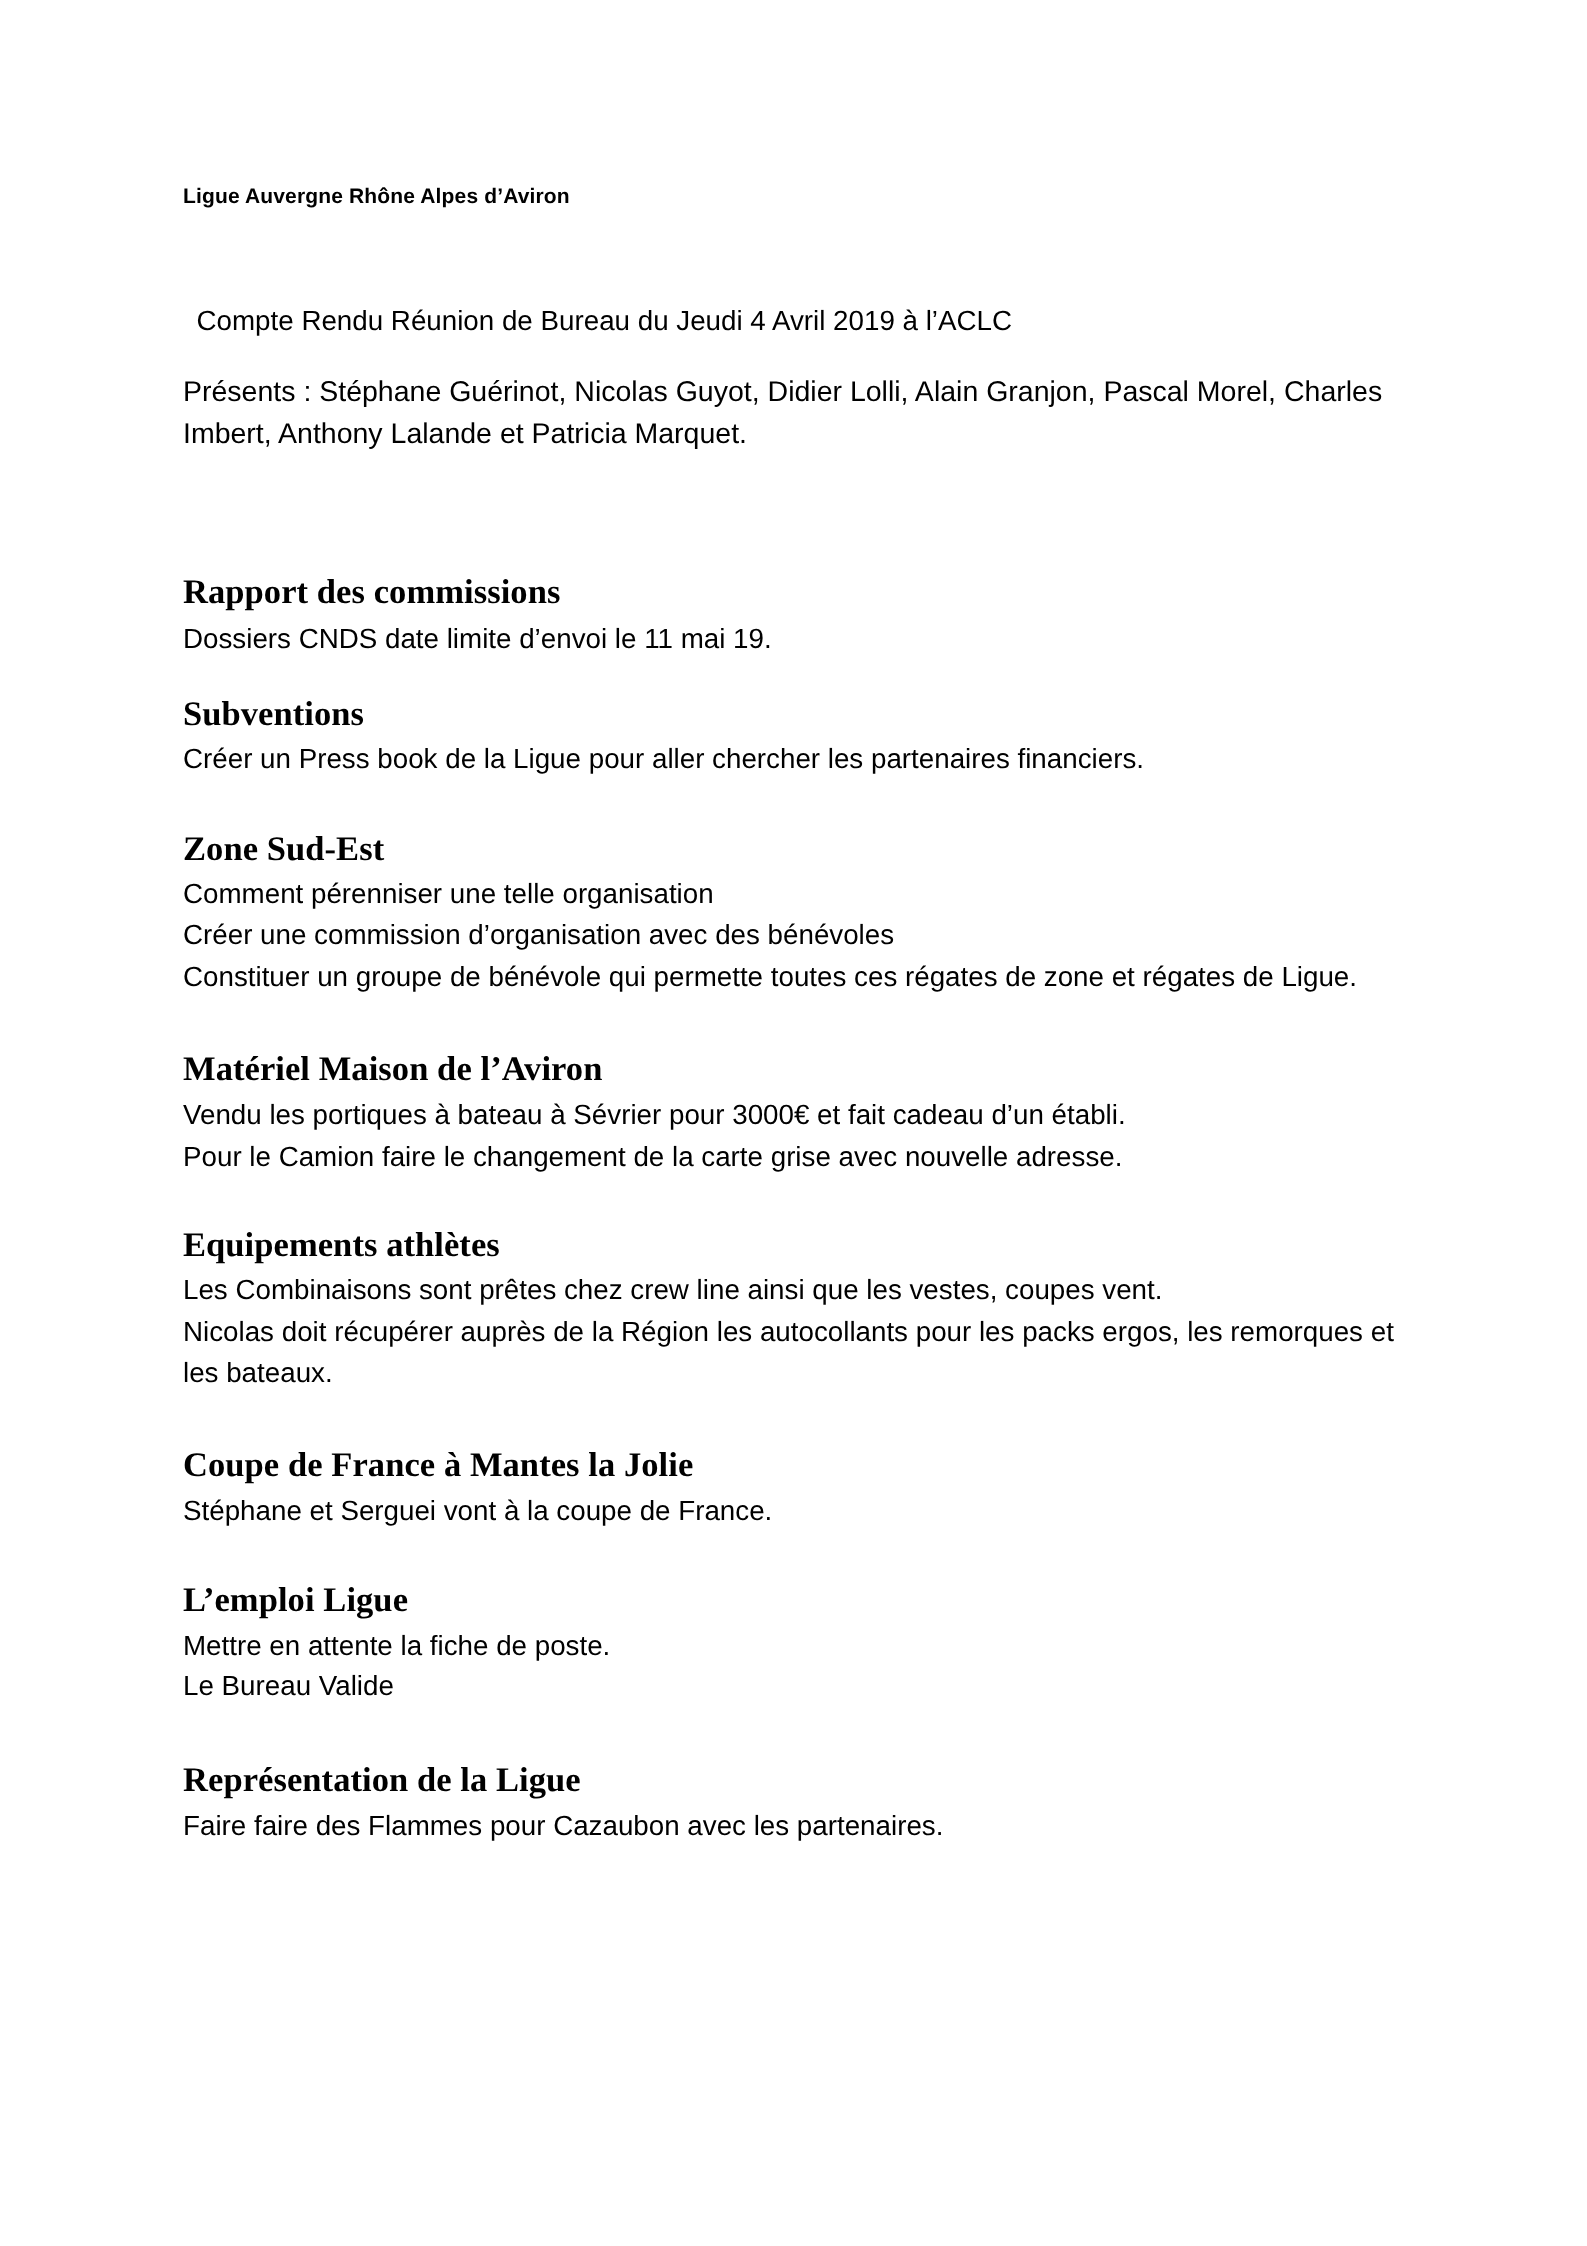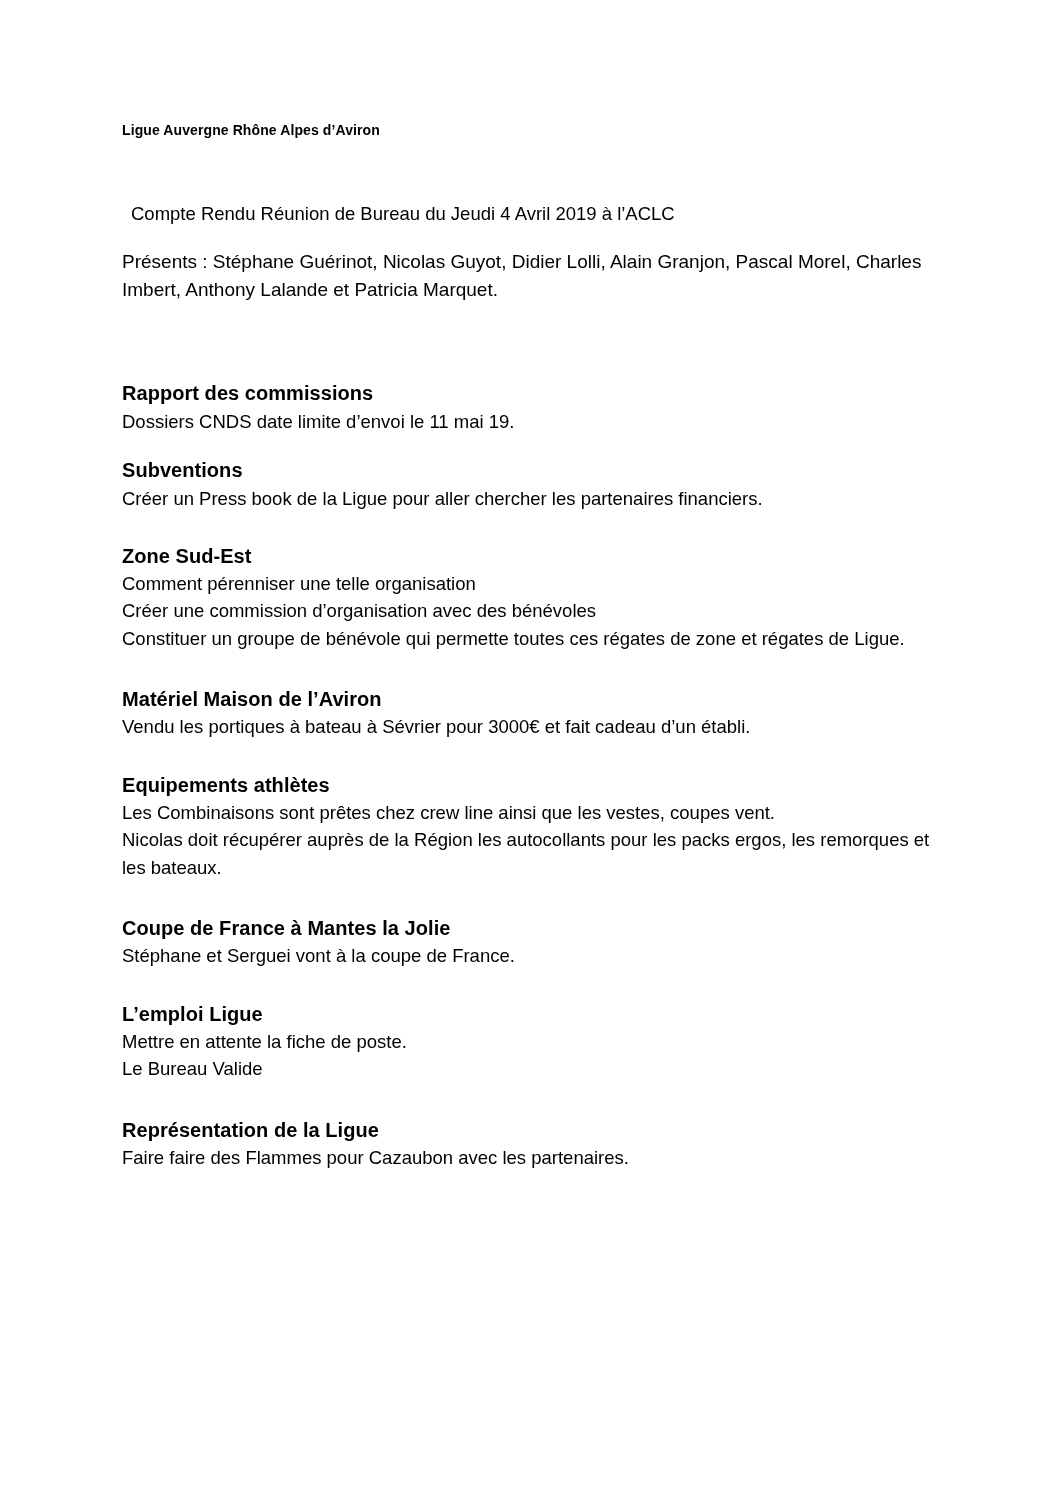--- a/index.html
+++ b/index.html
@@ -62,25 +62,26 @@
   .sections {
     margin-top: 76px;
   }
   .section {
     margin-bottom: 31px;
   }
   .section:last-child {
     margin-bottom: 0;
   }
   .section-heading {
-    font-size: 20px;
+    font-size: 23px;
     font-weight: bold;
     line-height: 1.33;
     letter-spacing: 0.05px;
     margin: 0 0 1px 0;
+    font-family: Liberation Serif, serif;
   }
   .section-line {
     font-size: 18.5px;
     line-height: 1.47;
     margin: 0;
   }
 
   
   .gap-sm { margin-bottom: 22px; }
   .gap-lg { margin-bottom: 34px; }
@@ -109,20 +110,21 @@
         </div>
         <div class="section gap-lg">
           <div class="section-heading">Zone Sud-Est</div>
           <p class="section-line">Comment pérenniser une telle organisation</p>
           <p class="section-line">Créer une commission d’organisation avec des bénévoles</p>
           <p class="section-line">Constituer un groupe de bénévole qui permette toutes ces régates de zone et régates de Ligue.</p>
         </div>
         <div class="section ">
           <div class="section-heading">Matériel Maison de l’Aviron</div>
           <p class="section-line">Vendu les portiques à bateau à Sévrier pour 3000€ et fait cadeau d’un établi.</p>
+          <p class="section-line">Pour le Camion faire le changement de la carte grise avec nouvelle adresse.</p>
         </div>
         <div class="section gap-lg">
           <div class="section-heading">Equipements athlètes</div>
           <p class="section-line">Les Combinaisons sont prêtes chez crew line ainsi que les vestes, coupes vent.</p>
           <p class="section-line">Nicolas doit récupérer auprès de la Région les autocollants pour les packs ergos, les remorques et les bateaux.</p>
         </div>
         <div class="section ">
           <div class="section-heading">Coupe de France à Mantes la Jolie</div>
           <p class="section-line">Stéphane et Serguei vont à la coupe de France.</p>
         </div>

